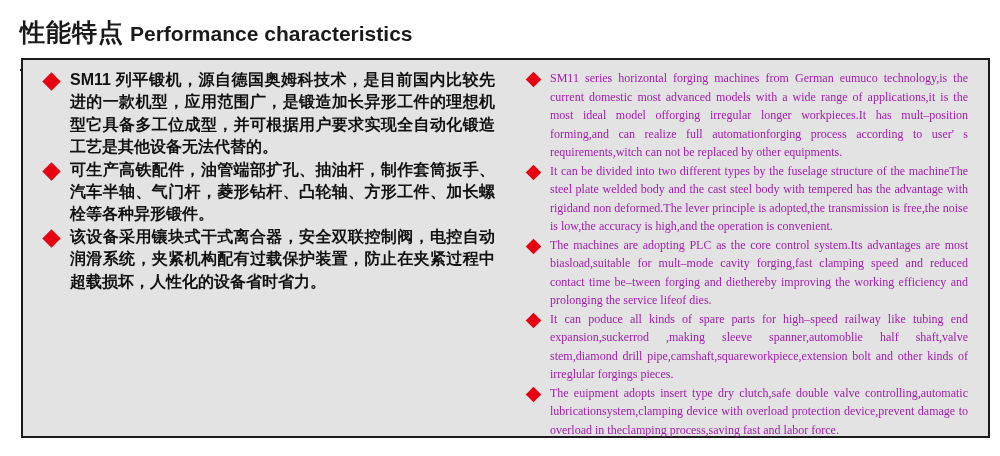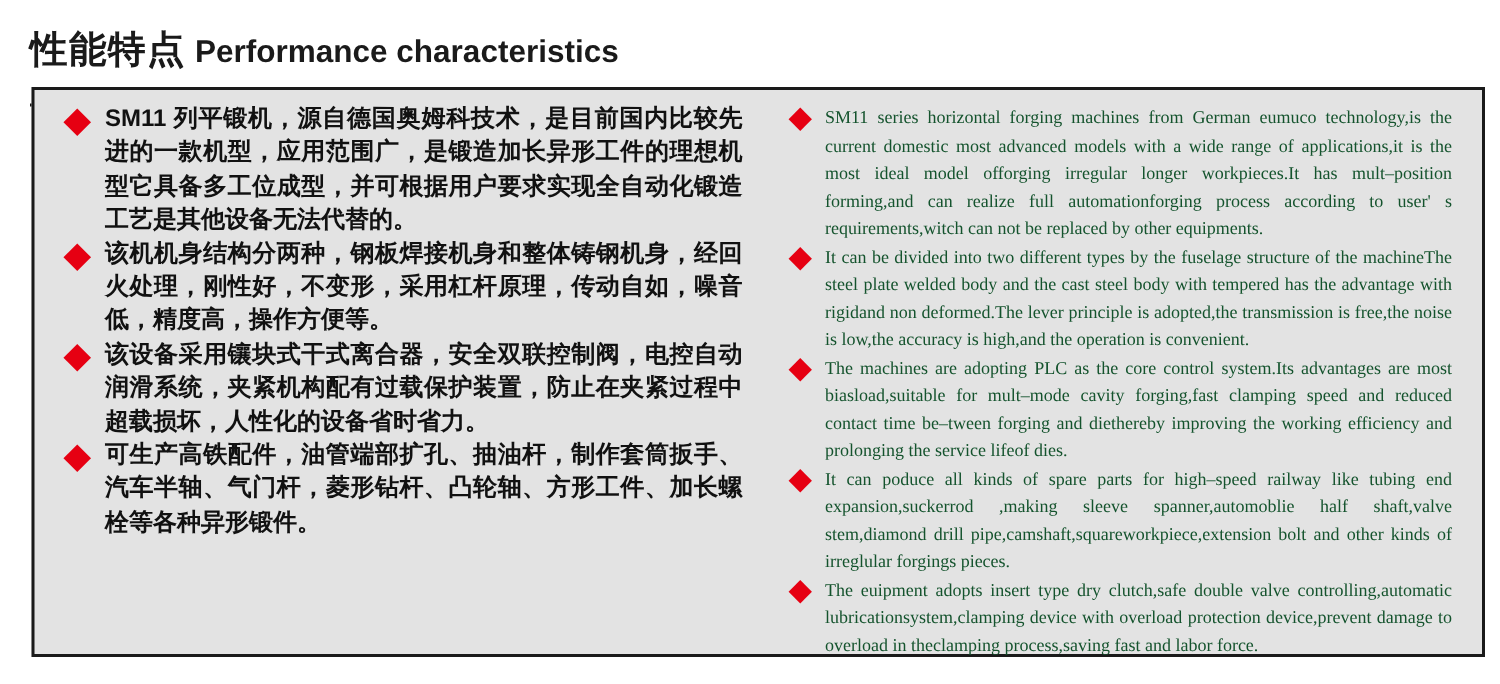--- a/index.html
+++ b/index.html
@@ -58,21 +58,21 @@
     font-size:16px;
     line-height:22.4px;
     font-weight:700;
     color:#111111;
     text-align:justify;
     font-family:"Liberation Sans", sans-serif;
   }
   .txt-en{
     font-size:12px;
     line-height:18.5px;
-    color:#14532d;
+    color:#a21caf;
     text-align:justify;
     font-family:"Liberation Serif", serif;
   }
 </style>
 </head>
 <body>
 
 <div class="page">
 
   <div class="title-wrap">
@@ -81,29 +81,25 @@
 
   <div class="panel">
 
     <div class="col col-cn">
       <div class="item">
         <span class="diamond"></span>
         <p class="txt-cn">SM11 列平锻机，源自德国奥姆科技术，是目前国内比较先进的一款机型，应用范围广，是锻造加长异形工件的理想机型它具备多工位成型，并可根据用户要求实现全自动化锻造工艺是其他设备无法代替的。</p>
       </div>
       <div class="item">
         <span class="diamond"></span>
-        <p class="txt-cn">该机机身结构分两种，钢板焊接机身和整体铸钢机身，经回火处理，刚性好，不变形，采用杠杆原理，传动自如，噪音低，精度高，操作方便等。</p>
+        <p class="txt-cn">可生产高铁配件，油管端部扩孔、抽油杆，制作套筒扳手、汽车半轴、气门杆，菱形钻杆、凸轮轴、方形工件、加长螺栓等各种异形锻件。</p>
       </div>
       <div class="item">
         <span class="diamond"></span>
         <p class="txt-cn">该设备采用镶块式干式离合器，安全双联控制阀，电控自动润滑系统，夹紧机构配有过载保护装置，防止在夹紧过程中超载损坏，人性化的设备省时省力。</p>
-      </div>
-      <div class="item">
-        <span class="diamond"></span>
-        <p class="txt-cn">可生产高铁配件，油管端部扩孔、抽油杆，制作套筒扳手、汽车半轴、气门杆，菱形钻杆、凸轮轴、方形工件、加长螺栓等各种异形锻件。</p>
       </div>
     </div>
 
     <div class="col col-en">
       <div class="item">
         <span class="diamond"></span>
         <p class="txt-en">SM11 series horizontal forging machines from German eumuco technology,is the current domestic most advanced models with a wide range of applications,it is the most ideal model offorging irregular longer workpieces.It has mult–position forming,and can realize full automationforging process according to user' s requirements,witch can not be replaced by other equipments.</p>
       </div>
       <div class="item">
         <span class="diamond"></span>

